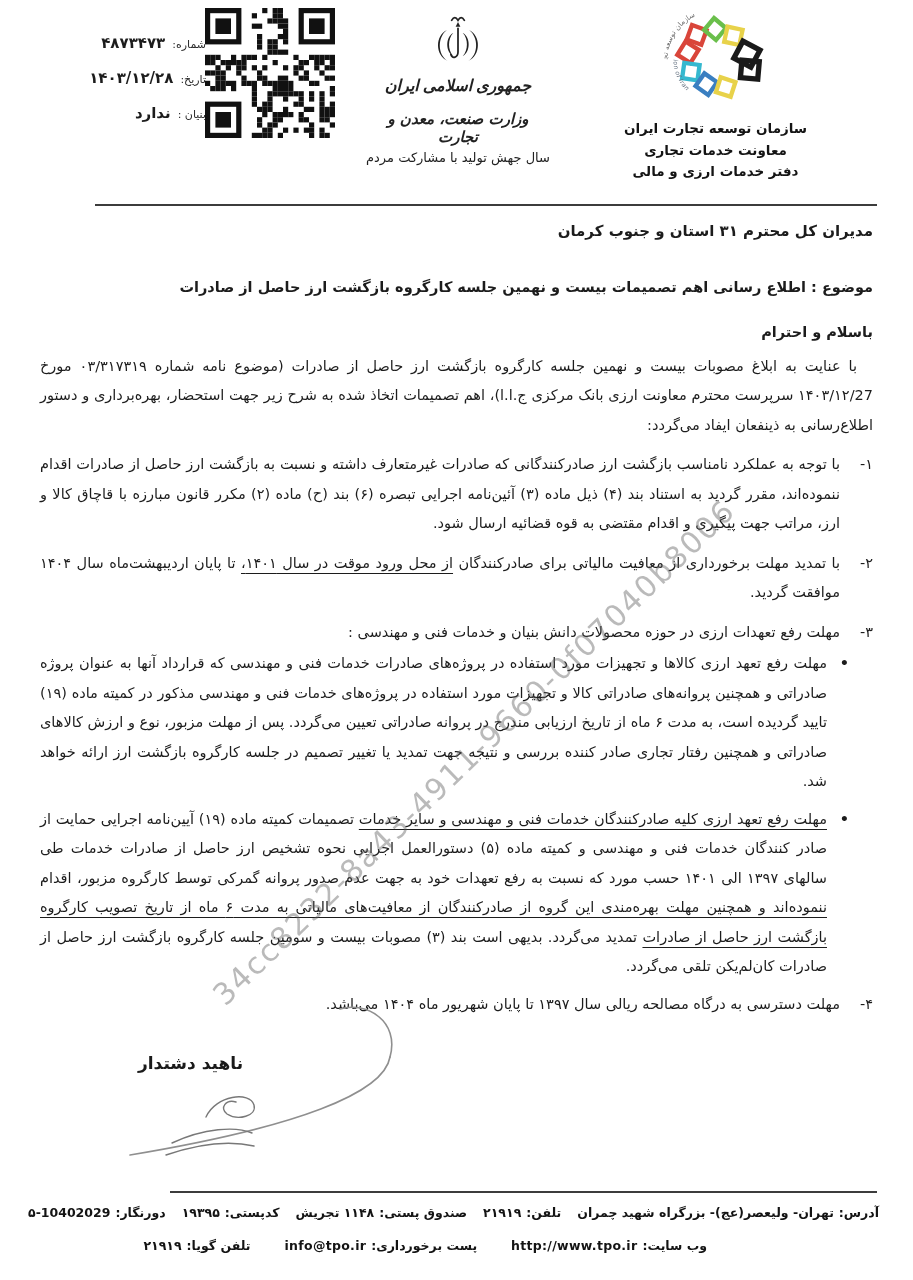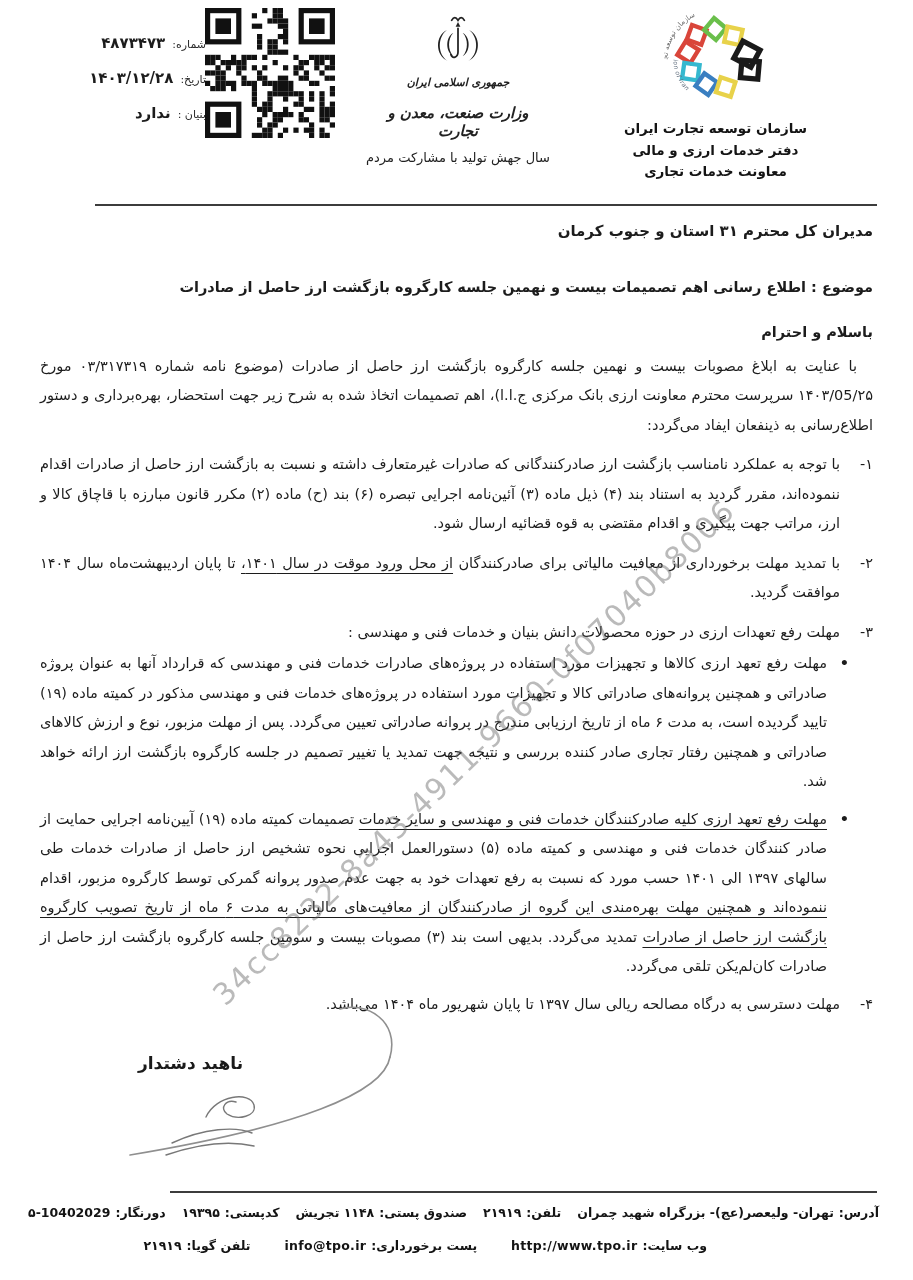--- a/index.html
+++ b/index.html
@@ -10,21 +10,21 @@
   }
   
   .meta{position:absolute;top:34px;left:26px;width:180px;}
   .meta-row{display:flex;align-items:baseline;gap:7px;margin-bottom:17px;justify-content:flex-start;}
   .meta-row .lbl{font-size:11px;color:#2c2c2c;white-space:nowrap;}
   .meta-row .val{font-size:15px;font-weight:bold;white-space:nowrap;letter-spacing:.5px;}
   .qr{position:absolute;top:8px;left:205px;width:130px;height:130px;}
   .gov{position:absolute;top:10px;left:378px;width:160px;text-align:center;}
   .gov .emblem{display:block;margin:0 auto 4px auto;}
   .gov-line{font-family:"DejaVu Serif","Liberation Serif",serif;font-style:italic;font-weight:bold;color:#222;}
-  .gov-line.l1{font-size:11px;margin-top:0;}
+  .gov-line.l1{font-size:16px;margin-top:0;font-family:Liberation Serif, serif;}
   .gov-line.l2{font-size:15px;margin-top:15px;}
   .slogan{position:absolute;top:150px;left:328px;width:260px;text-align:center;font-size:13px;color:#222;}
   .org{position:absolute;top:2px;left:598px;width:235px;text-align:center;}
   .org .logo{display:block;margin:0 auto;}
   .org-line{font-weight:bold;font-size:13.5px;line-height:21.5px;color:#141414;}
   .top-rule{position:absolute;top:204px;left:95px;right:36px;height:2px;background:#3c3c3c;}
   
   .body{position:absolute;top:217px;right:40px;left:40px;font-size:14.5px;line-height:29.5px;text-align:justify;}
   .recipient{font-weight:bold;font-size:15px;margin:0 0 26px 0;}
   .subject{font-weight:bold;margin:0 0 16px 0;}
@@ -319,31 +319,31 @@
         <rect x="-9" y="-9" width="18" height="18" transform="translate(95 70) rotate(5)" stroke="#1a1a1a" stroke-width="5.5"></rect>
       </g>
       <text font-size="7.5" fill="#6a6a6a" letter-spacing="1">
         <textPath href="#arcTop" startOffset="18%">سازمان توسعه تجارت ایران</textPath>
       </text>
       <text font-size="6.3" fill="#5c6a7a" letter-spacing=".4" font-style="italic">
         <textPath href="#arcBot" startOffset="13%">Trade Promotion Organization of Iran</textPath>
       </text>
     </svg>
     <div class="org-line">سازمان توسعه تجارت ایران</div>
+    <div class="org-line">معاونت خدمات تجاری</div>
     <div class="org-line">دفتر خدمات ارزی و مالی</div>
-    <div class="org-line">معاونت خدمات تجاری</div>
   </div>
 
   <div class="top-rule"></div>
 
   <main class="body">
     <p class="recipient">مدیران کل محترم ۳۱ استان و جنوب کرمان</p>
     <p class="subject">موضوع : اطلاع رسانی اهم تصمیمات بیست و نهمین جلسه کارگروه بازگشت ارز حاصل از صادرات</p>
     <p class="salutation">باسلام و احترام</p>
-    <p class="intro">با عنایت به ابلاغ مصوبات بیست و نهمین جلسه کارگروه بازگشت ارز حاصل از صادرات (موضوع نامه شماره ۰۳/۳۱۷۳۱۹ مورخ ۱۴۰۳/05/۲۵ سرپرست محترم معاونت ارزی بانک مرکزی ج.ا.ا)، اهم تصمیمات اتخاذ شده به شرح زیر جهت استحضار، بهره‌برداری و دستور اطلاع‌رسانی به ذینفعان ایفاد می‌گردد:</p>
+    <p class="intro">با عنایت به ابلاغ مصوبات بیست و نهمین جلسه کارگروه بازگشت ارز حاصل از صادرات (موضوع نامه شماره ۰۳/۳۱۷۳۱۹ مورخ ۱۴۰۳/۱۲/27 سرپرست محترم معاونت ارزی بانک مرکزی ج.ا.ا)، اهم تصمیمات اتخاذ شده به شرح زیر جهت استحضار، بهره‌برداری و دستور اطلاع‌رسانی به ذینفعان ایفاد می‌گردد:</p>
 
     <div class="li">
       <span class="num">۱-</span>
       <div class="txt">با توجه به عملکرد نامناسب بازگشت ارز صادرکنندگانی که صادرات غیرمتعارف داشته و نسبت به بازگشت ارز حاصل از صادرات اقدام ننموده‌اند، مقرر گردید به استناد بند (۴) ذیل ماده (۳) آئین‌نامه اجرایی تبصره (۶) بند (ح) ماده (۲) مکرر قانون مبارزه با قاچاق کالا و ارز، مراتب جهت پیگیری و اقدام مقتضی به قوه قضائیه ارسال شود.</div>
     </div>
 
     <div class="li">
       <span class="num">۲-</span>
       <div class="txt"><span>با تمدید مهلت برخورداری از معافیت مالیاتی برای صادرکنندگان </span><span class="u">از محل ورود موقت در سال ۱۴۰۱،</span><span> تا پایان اردیبهشت‌ماه سال ۱۴۰۴ موافقت گردید.</span></div>
     </div>

